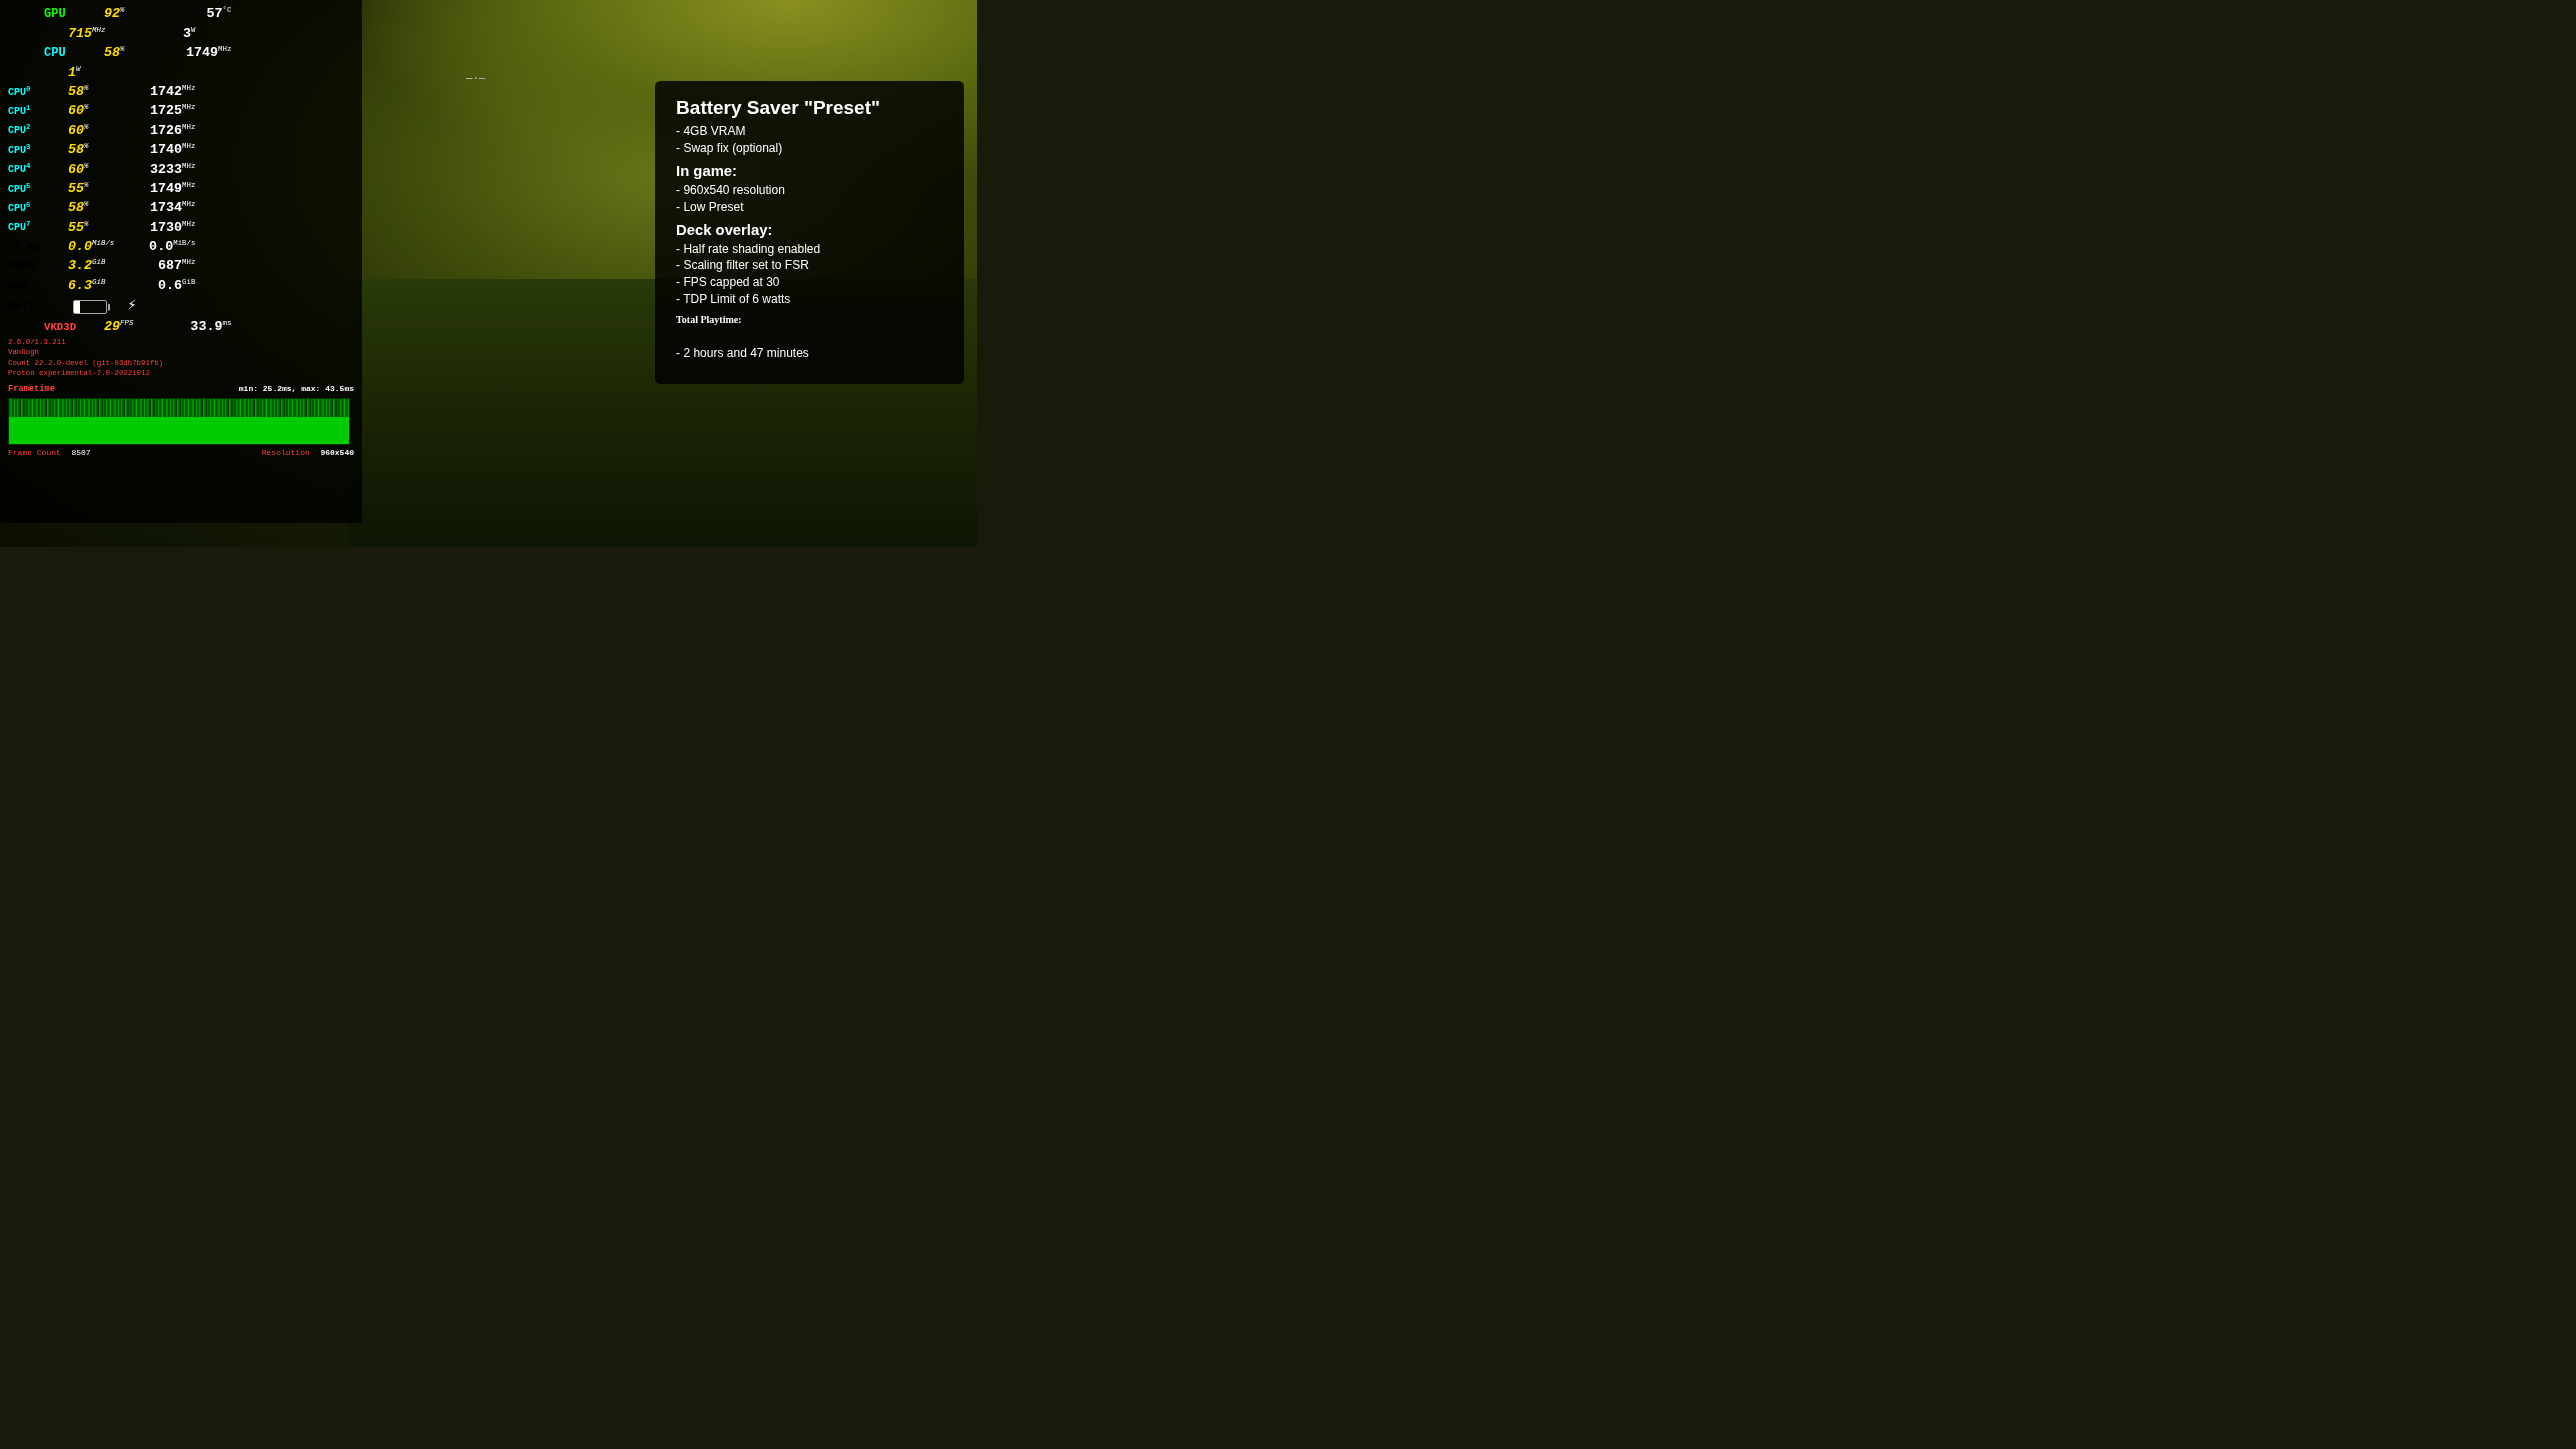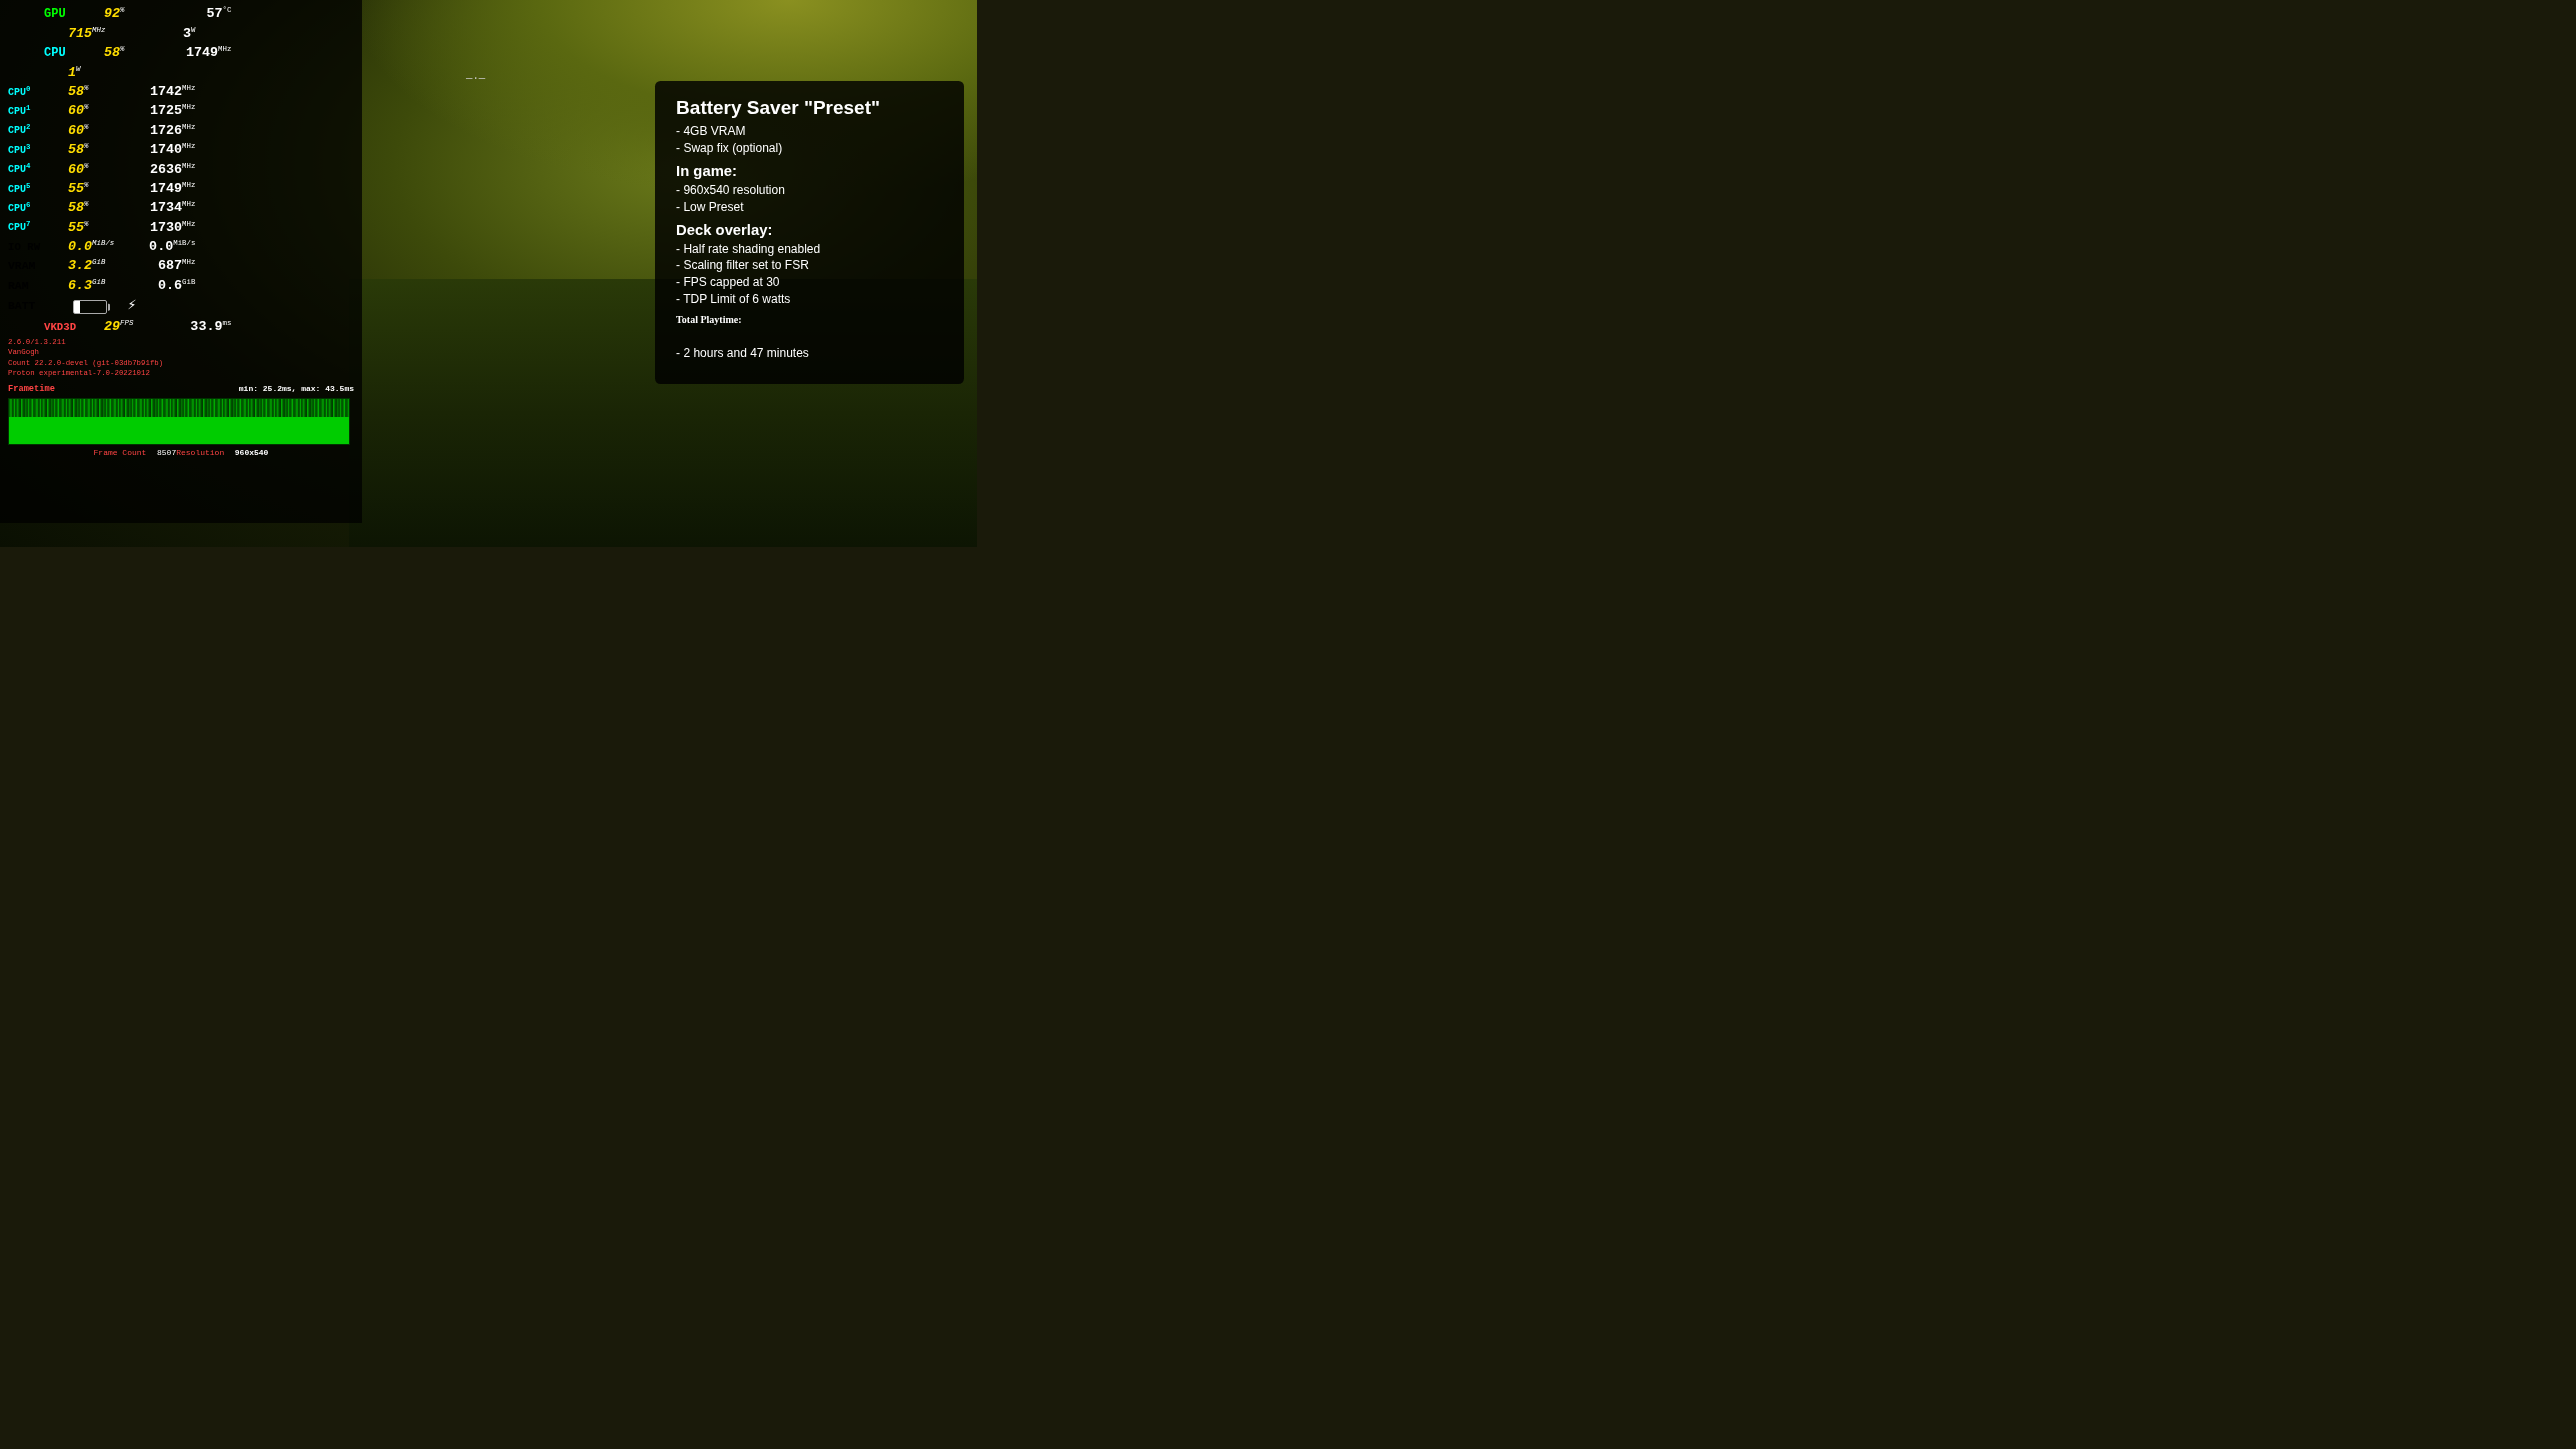--- a/index.html
+++ b/index.html
@@ -193,21 +193,21 @@
         #007700 8px, #009900 8.7px, #005500 10px,
         #003300 11.4px, #00bb00 12.7px, #005500 14px,
         #004400 15.4px, #008800 17px, #003300 18px,
         #009900 19.5px, #004400 21px, #006600 22px,
         #00aa00 23.5px, #003300 25px, #007700 26px
       );
     }
 
     .hud-bottom-info {
       display: flex;
-      justify-content: center;
+      justify-content: space-between;
       margin-top: 2.7px;
     }
 
     .hud-bottom-label {
       color: #ff4444;
       font-size: 8px;
     }
 
     .hud-bottom-val {
       color: #ffffff;
@@ -338,21 +338,21 @@
 
   <div class="hud-row">
     <span class="hud-sub-label">CPU<sup>3</sup></span>
     <span class="hud-val"><span>58</span><span class="hud-unit">%</span></span>
     <span class="hud-val2"><span>1740</span><span class="hud-unit">MHz</span></span>
   </div>
 
   <div class="hud-row">
     <span class="hud-sub-label">CPU<sup>4</sup></span>
     <span class="hud-val"><span>60</span><span class="hud-unit">%</span></span>
-    <span class="hud-val2"><span>2636</span><span class="hud-unit">MHz</span></span>
+    <span class="hud-val2"><span>3233</span><span class="hud-unit">MHz</span></span>
   </div>
 
   <div class="hud-row">
     <span class="hud-sub-label">CPU<sup>5</sup></span>
     <span class="hud-val"><span>55</span><span class="hud-unit">%</span></span>
     <span class="hud-val2"><span>1749</span><span class="hud-unit">MHz</span></span>
   </div>
 
   <div class="hud-row">
     <span class="hud-sub-label">CPU<sup>6</sup></span>

